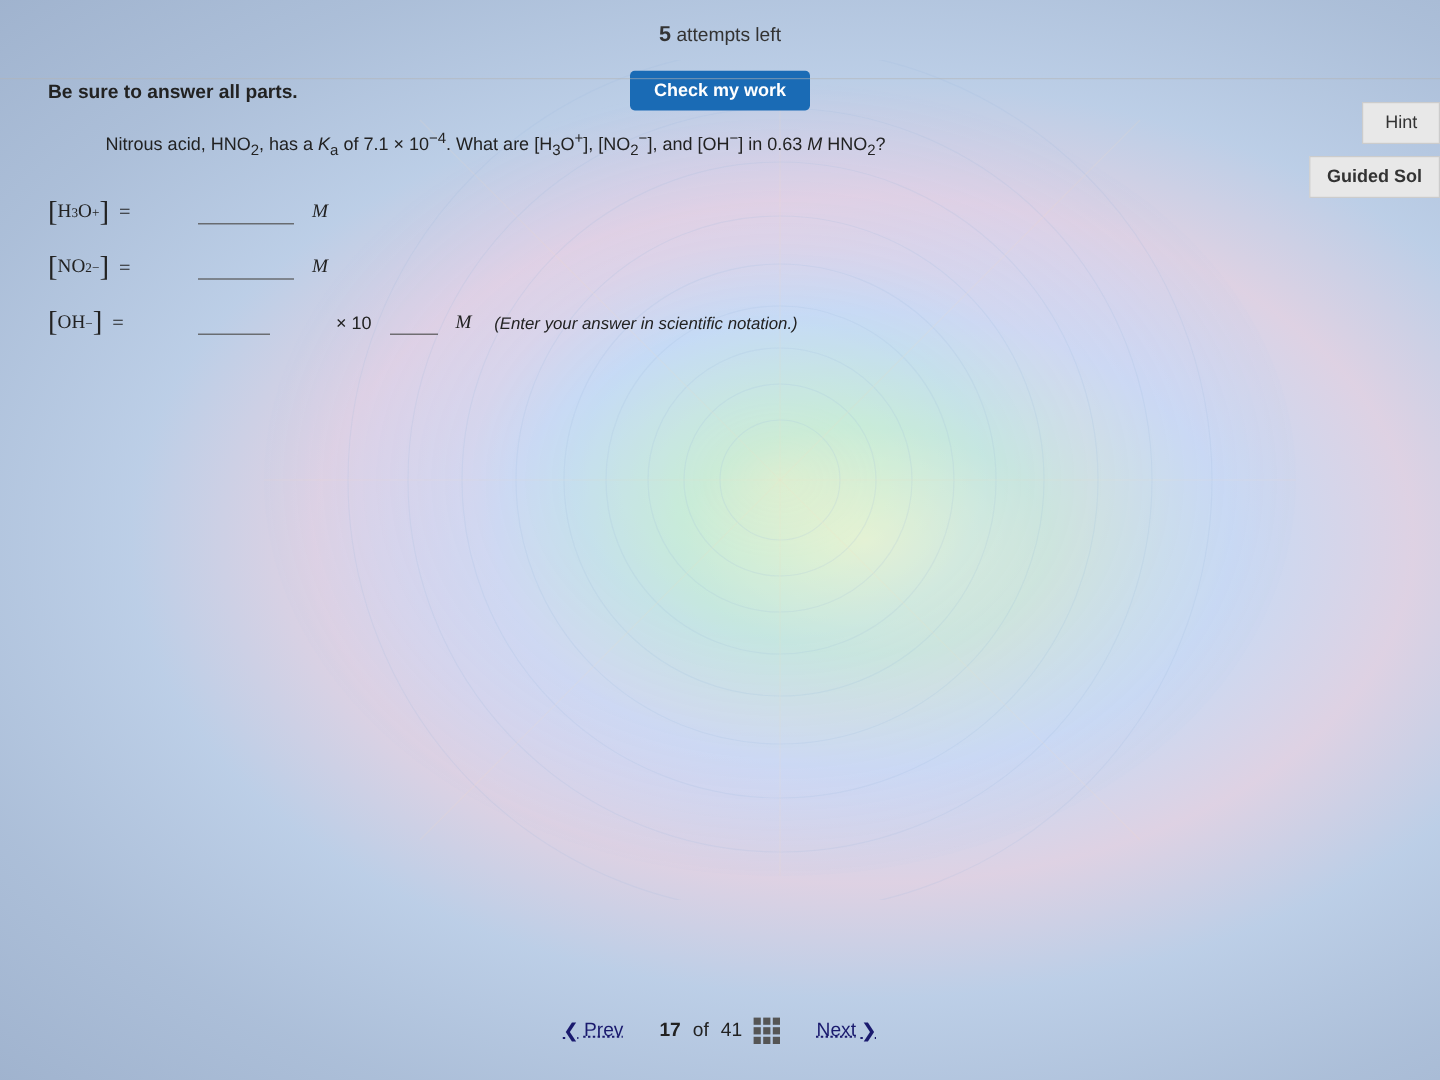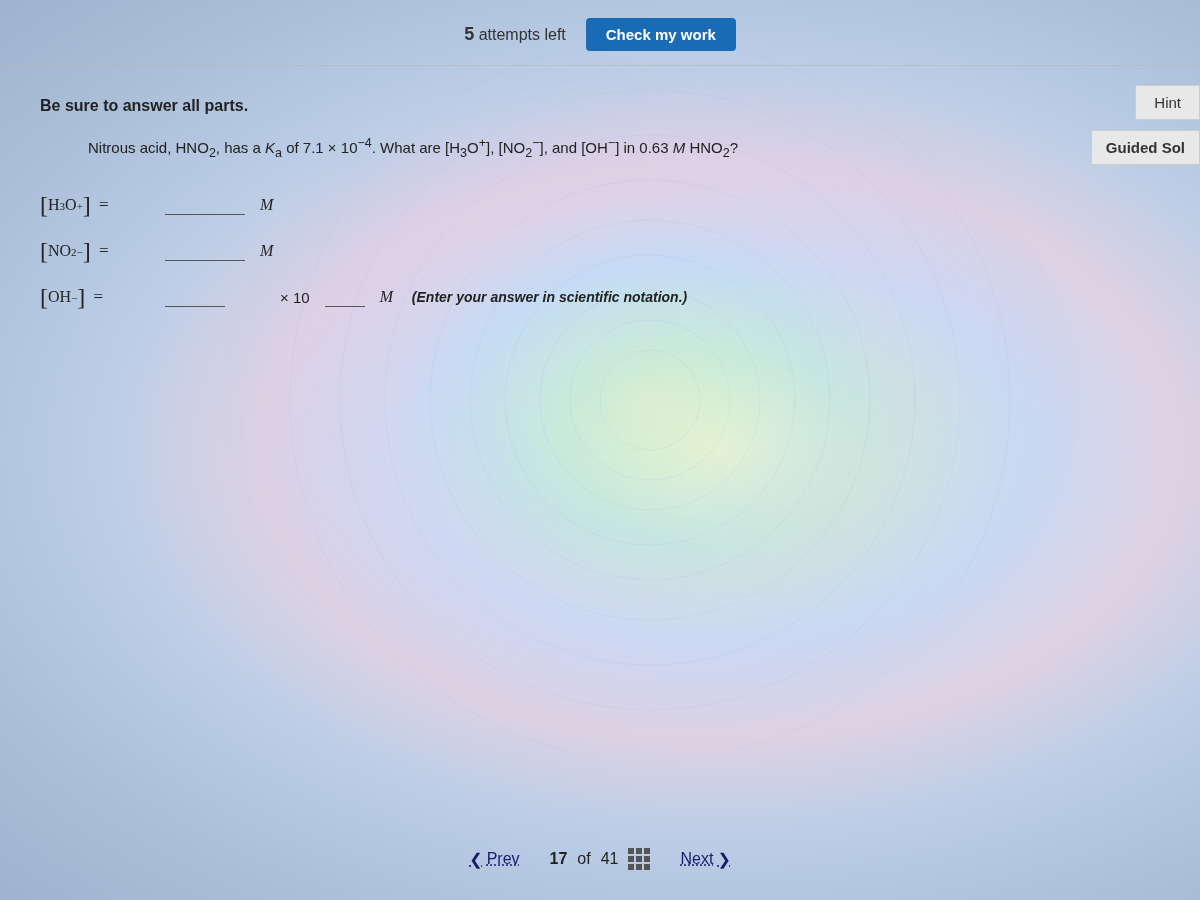--- a/index.html
+++ b/index.html
@@ -50,20 +50,21 @@
     .top-bar {
       position: absolute;
       top: 10px;
       left: 0;
       right: 0;
       display: flex;
       align-items: center;
       justify-content: center;
       gap: 20px;
       padding: 8px 20px;
+      flex-direction: column;
     }
 
     .attempts-text {
       font-size: 16px;
       color: #333;
       font-family: Arial, sans-serif;
     }
 
     .attempts-text .num {
       font-weight: bold;
@@ -109,21 +110,21 @@
       cursor: pointer;
       font-family: Arial, sans-serif;
       color: #333;
       white-space: nowrap;
       font-weight: bold;
     }
 
     
     .question-area {
       position: absolute;
-      top: 87px;
+      top: 59px;
       left: 20px;
       right: 130px;
       padding: 10px 20px;
     }
 
     .be-sure {
       font-size: 16px;
       font-weight: bold;
       color: #222;
       margin-bottom: 18px;
@@ -223,21 +224,20 @@
       outline: none;
       text-align: center;
       color: #222;
     }
 
     .enter-note {
       font-size: 14px;
       color: #222;
       font-family: Arial, sans-serif;
       font-style: italic;
-      font-weight: bold;
     }
 
     
     .bottom-nav {
       position: absolute;
       bottom: 30px;
       left: 0;
       right: 0;
       display: flex;
       align-items: center;

